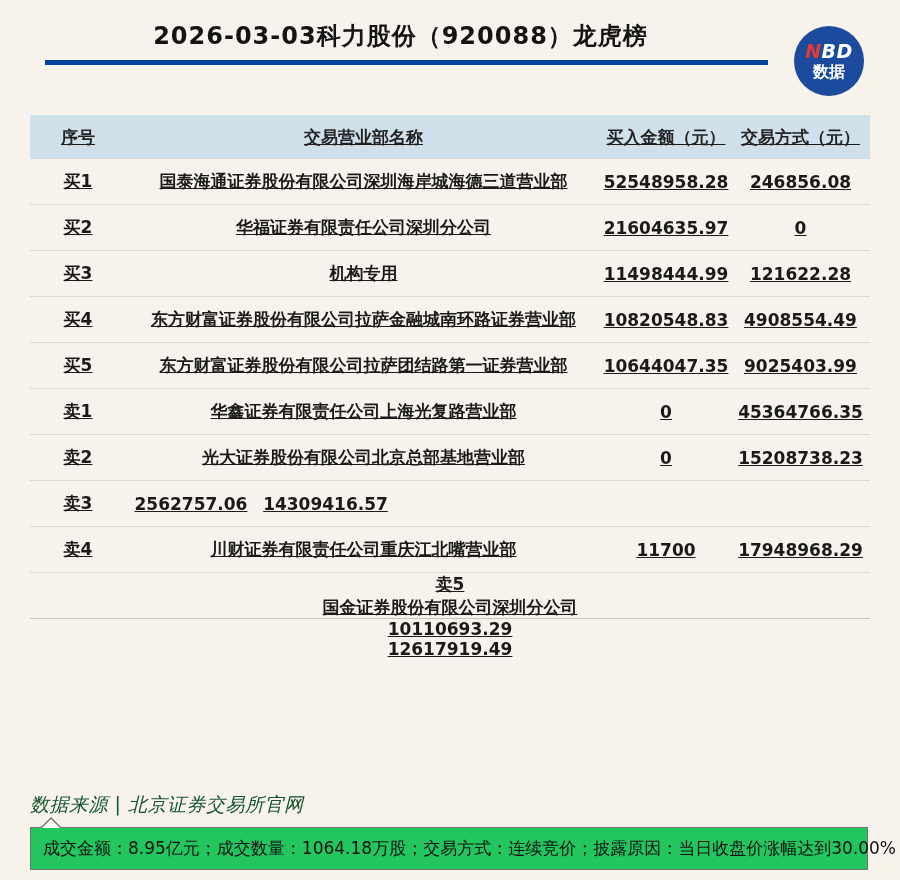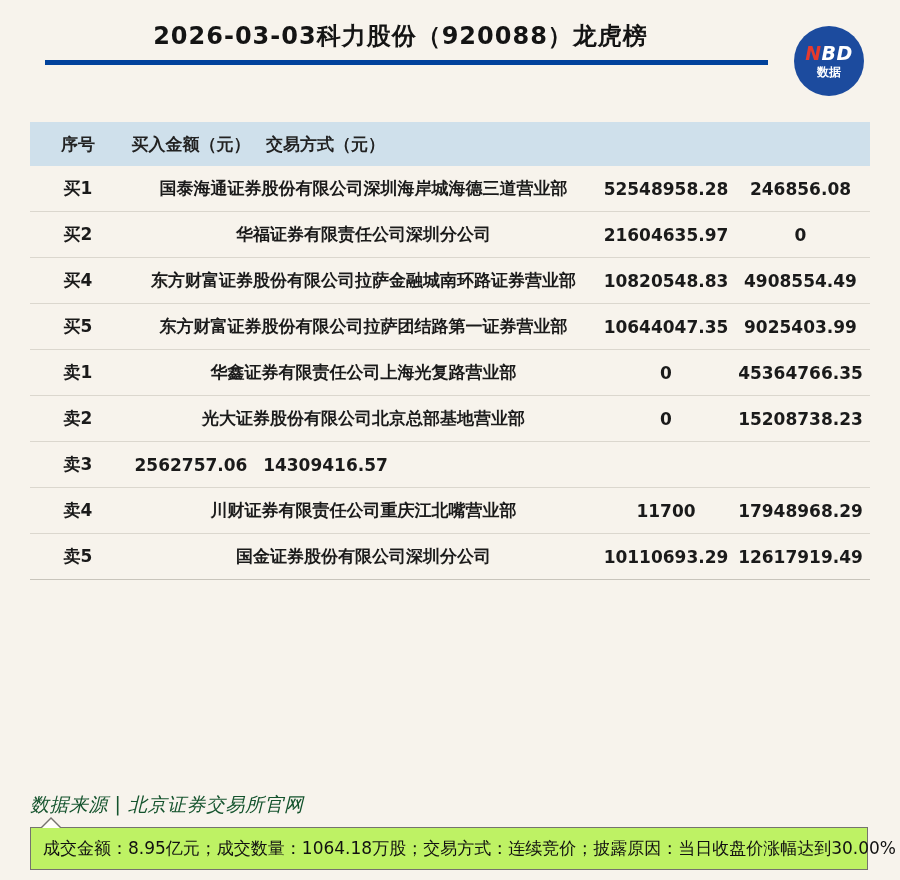--- a/index.html
+++ b/index.html
@@ -23,48 +23,48 @@
   }
   .logo {
     position:absolute; left:794px; top:26px; width:70px; height:70px;
     border-radius:50%; background:#1c4b9e; color:#ffffff;
     display:flex; flex-direction:column; align-items:center; justify-content:center;
     line-height:1.05;
     text-align:right;
   }
   .logo-nbd { font-size:19px; font-weight:700; font-style:italic; letter-spacing:0.5px; }
   .logo-n { color:#e53a2e; }
-  .logo-cn { font-size:12px; font-weight:700; margin-top:2px; }
+  .logo-cn { font-size:16px; font-weight:700; margin-top:2px; }
 
   .table {
-    position:absolute; left:30px; top:122px; width:840px;
+    position:absolute; left:30px; top:115px; width:840px;text-decoration:underline;
   }
   .thead {
     display:flex; align-items:center; height:44px;
     background:#cfe0eb; font-weight:700; font-size:17px; color:#222222;
   }
   .trow {
     display:flex; align-items:center; height:46px;
     border-bottom:1px solid #dbd7ce;
     font-weight:700; font-size:17px; color:#1a1a1a;
   }
-  .trow:last-child { border-bottom:1px solid #c8c4bb; }
+  .trow:last-child { border-bottom:1px solid #c8c4bb;flex-direction:column; }
   .c { text-align:center; }
   .col-rank { width:96px; }
   .col-name { width:475px; }
   .col-buy  { width:130px; }
   .col-sell { width:139px; }
 
   .source {
     position:absolute; left:30px; top:792px;
     font-size:19px; color:#14532d; letter-spacing:0.5px;font-style:italic;
   }
   .callout {
     position:absolute; left:30px; top:827px; width:838px; height:43px;
-    background:#bef264; border:1px solid #75736e;
+    background:#22c55e; border:1px solid #75736e;
     display:flex; align-items:center; padding-left:12px;
     font-size:17px; color:#111111; white-space:nowrap;
   }
   .arrow-outer {
     position:absolute; left:9px; top:-11px; width:0; height:0;
     border-left:11px solid transparent; border-right:11px solid transparent;
     border-bottom:11px solid #75736e;
   }
   .arrow-inner {
     position:absolute; left:11px; top:-9px; width:0; height:0;
@@ -80,35 +80,42 @@
   <div class="title-underline"></div>
   <div class="logo">
     <div class="logo-nbd"><span class="logo-n">N</span><span>BD</span></div>
     <div class="logo-cn">数据</div>
   </div>
 </div>
 
 <div class="table">
   <div class="thead">
     <div class="c col-rank">序号</div>
+    <div class="c col-name">交易营业部名称</div>
     <div class="c col-buy">买入金额（元）</div>
     <div class="c col-sell">交易方式（元）</div>
   </div>
 
   <div class="trow">
     <div class="c col-rank">买1</div>
     <div class="c col-name">国泰海通证券股份有限公司深圳海岸城海德三道营业部</div>
     <div class="c col-buy">52548958.28</div>
     <div class="c col-sell">246856.08</div>
   </div>
   <div class="trow">
     <div class="c col-rank">买2</div>
     <div class="c col-name">华福证券有限责任公司深圳分公司</div>
     <div class="c col-buy">21604635.97</div>
     <div class="c col-sell">0</div>
+  </div>
+  <div class="trow">
+    <div class="c col-rank">买3</div>
+    <div class="c col-name">机构专用</div>
+    <div class="c col-buy">11498444.99</div>
+    <div class="c col-sell">121622.28</div>
   </div>
   <div class="trow">
     <div class="c col-rank">买4</div>
     <div class="c col-name">东方财富证券股份有限公司拉萨金融城南环路证券营业部</div>
     <div class="c col-buy">10820548.83</div>
     <div class="c col-sell">4908554.49</div>
   </div>
   <div class="trow">
     <div class="c col-rank">买5</div>
     <div class="c col-name">东方财富证券股份有限公司拉萨团结路第一证券营业部</div>

